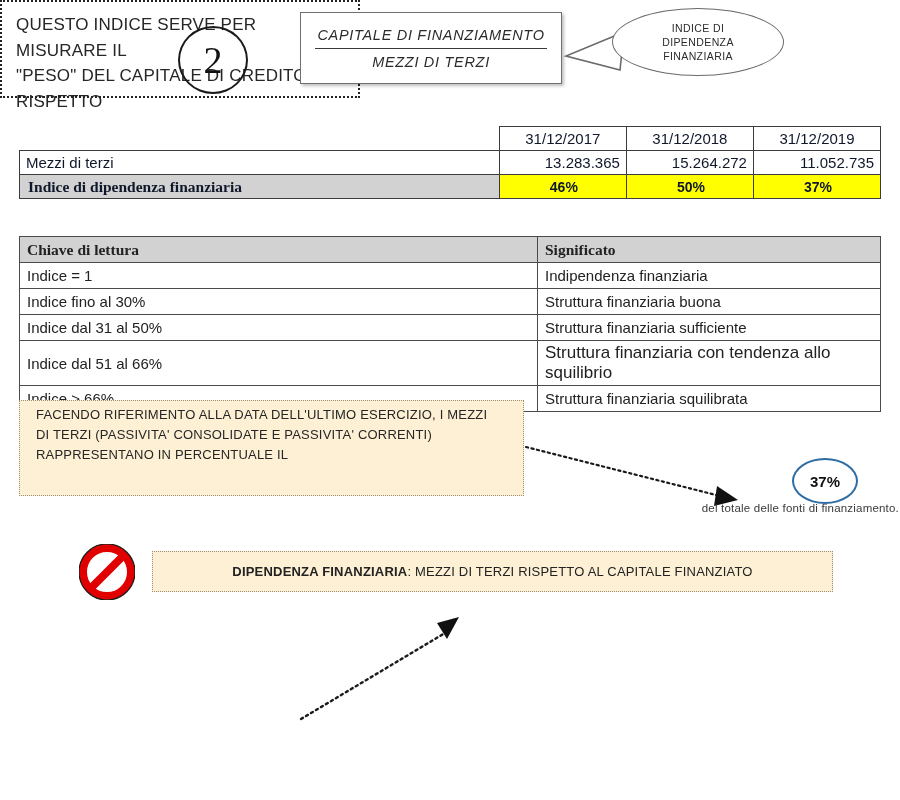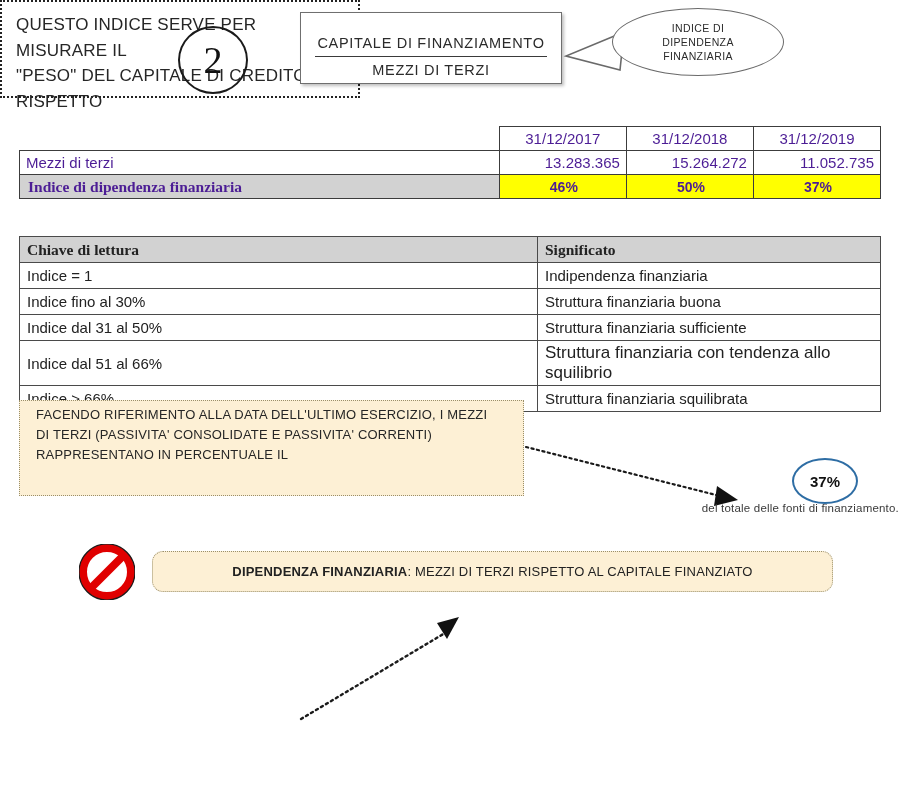--- a/index.html
+++ b/index.html
@@ -35,22 +35,23 @@
   
   #formula-box {
     position: absolute;
     left: 300px; top: 12px;
     width: 262px; height: 72px;
     border: 1.5px solid #6f6f6f;
     box-shadow: 2px 2px 3px rgba(0,0,0,0.25);
     background: #fff;
     display: flex;
     flex-direction: column;
-    justify-content: flex-end;
+    justify-content: center;
     box-sizing: border-box;
+    font-style: italic;
   }
   .formula-line {
     text-align: center;
     font-size: 14.5px;
     letter-spacing: 0.7px;
     color: #2b2b2b;
     padding: 5px 0;
   }
   #formula-rule {
     height: 0;
@@ -97,21 +98,21 @@
   }
   #values-table {
     left: 19px; top: 126px;
     width: 862px;
   }
   #values-table td {
     border: 1px solid #3c3c3c;
     padding: 1px 6px;
     height: 21px;
     background: #fff;
-    color: #4c1d95;
+    color: #0f172a;
     white-space: nowrap;
   }
   #values-table td.label-cell { text-align: left; width: 503px; }
   #values-table td.num-cell { text-align: right; width: 118px; }
   #values-table td.head-cell { text-align: center; }
   #values-table tr.head-row td.blank-cell {
     border: none;
     background: transparent;
   }
   #values-table tr.total-row td {
@@ -167,21 +168,20 @@
     color: #262626;
     letter-spacing: 0.2px;
   }
   #banner-box {
     left: 152px; top: 551px;
     width: 681px; height: 41px;
     display: flex;
     align-items: center;
     justify-content: center;
     padding: 0 12px;
-    border-radius: 11px;
   }
   #banner-box .banner-text {
     font-size: 13px;
     color: #222;
     letter-spacing: 0.2px;
     text-align: center;
   }
   #banner-box .banner-text .strong { font-weight: bold; }
 
   #note-box-bottom {

